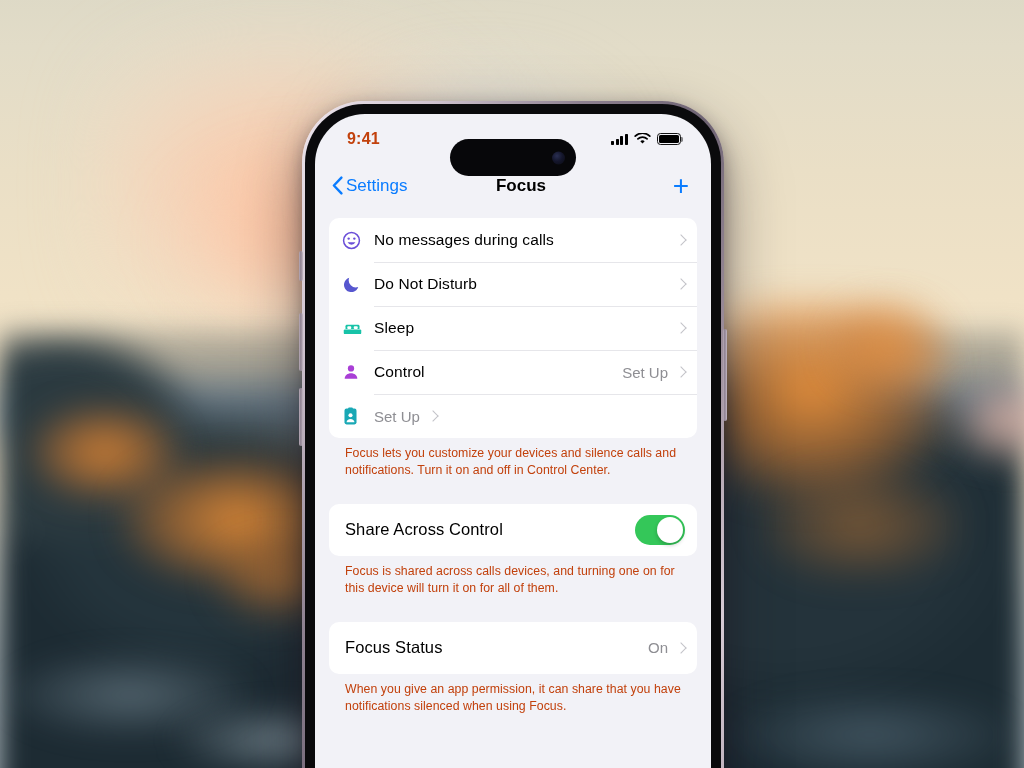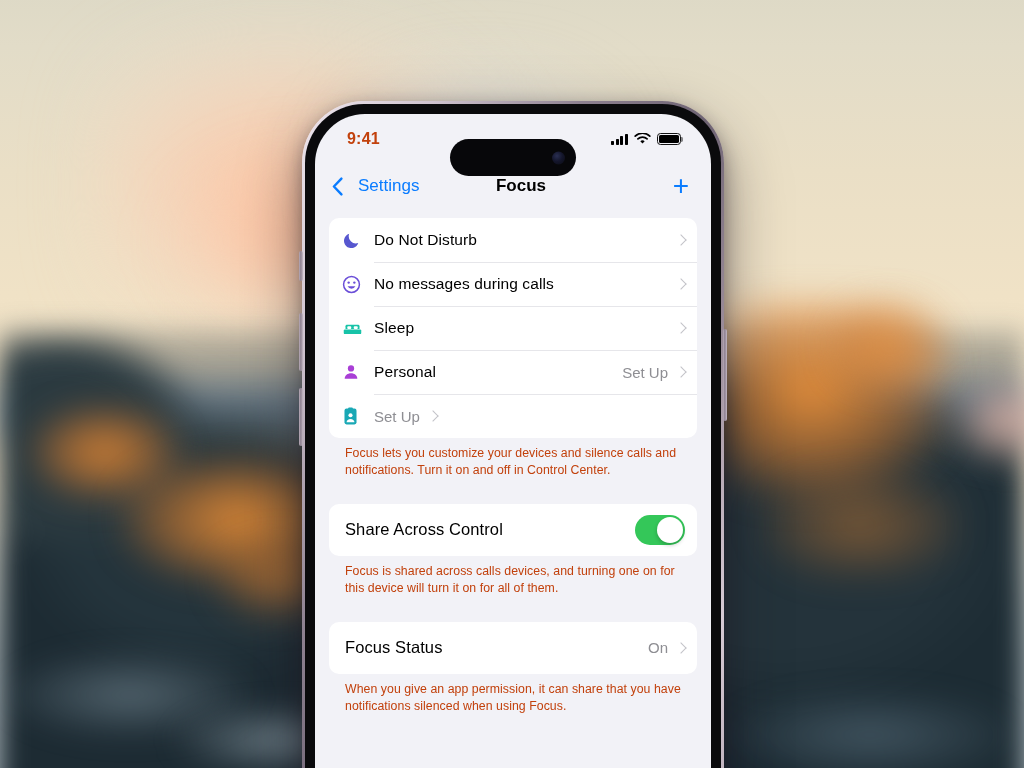--- a/index.html
+++ b/index.html
@@ -186,21 +186,21 @@
   }
   .batt span { display:block; height:100%; width:100%; background:#000; border-radius:1.6px; }
 
   
   #navbar {
     position:relative; z-index:7;
     height:44px; padding:0 22px 0 17px;
     display:flex; align-items:center; justify-content:space-between;
   }
   #nav-back {
-    display:flex; align-items:center; gap:15px;
+    display:flex; align-items:flex-start; gap:3px;
     color:#0a7cff; font-size:17px; cursor:pointer;
   }
   #nav-title {
     position:absolute; left:16px; right:0; text-align:center;
     font-size:17px; font-weight:bold; color:#000; pointer-events:none;
   }
   #nav-add { color:#0a7cff; font-size:28px; line-height:1; font-weight:300; cursor:pointer; }
 
   
   #content { padding:10px 14px 0; }
@@ -323,38 +323,38 @@
         <div id="nav-add">+</div>
       </div>
 
       <div id="content">
 
         <div class="card">
 
           <div class="row">
             <div class="row-icon">
               <svg width="19" height="19" viewBox="0 0 24 24">
-                <path d="M20.5 15.2A9 9 0 0 1 9.1 3.6a9.2 9.2 0 1 0 11.4 11.6z" fill="#5757cf"></path>
-              </svg>
-            </div>
-            <div class="row-label">Do Not Disturb</div>
-            <div class="row-value"></div>
-            <div class="chev"></div>
-          </div>
-
-          <div class="row">
-            <div class="row-icon">
-              <svg width="19" height="19" viewBox="0 0 24 24">
                 <circle cx="12" cy="12" r="10" fill="none" stroke="#6b4fd8" stroke-width="1.9"></circle>
                 <circle cx="8.4" cy="9.6" r="1.5" fill="#6b4fd8"></circle>
                 <circle cx="15.6" cy="9.6" r="1.5" fill="#6b4fd8"></circle>
                 <path d="M7 14.2a5.6 5.6 0 0 0 10 0z" fill="#6b4fd8"></path>
               </svg>
             </div>
             <div class="row-label">No messages during calls</div>
+            <div class="row-value"></div>
+            <div class="chev"></div>
+          </div>
+
+          <div class="row">
+            <div class="row-icon">
+              <svg width="19" height="19" viewBox="0 0 24 24">
+                <path d="M20.5 15.2A9 9 0 0 1 9.1 3.6a9.2 9.2 0 1 0 11.4 11.6z" fill="#5757cf"></path>
+              </svg>
+            </div>
+            <div class="row-label">Do Not Disturb</div>
             <div class="row-value"></div>
             <div class="chev"></div>
           </div>
 
           <div class="row">
             <div class="row-icon">
               <svg width="21" height="21" viewBox="0 0 24 24">
                 <rect x="2" y="13" width="20" height="5.4" rx="1.4" fill="#17c3a8"></rect>
                 <path d="M4 12.6V9.4a1.6 1.6 0 0 1 1.6-1.6h12.8A1.6 1.6 0 0 1 20 9.4v3.2z" fill="#17c3a8"></path>
                 <rect x="6" y="9.4" width="4.6" height="3.2" rx="1.1" fill="#ffffff"></rect>
@@ -366,21 +366,21 @@
             <div class="chev"></div>
           </div>
 
           <div class="row">
             <div class="row-icon">
               <svg width="18" height="18" viewBox="0 0 24 24">
                 <circle cx="12" cy="7.2" r="4.2" fill="#a93fd6"></circle>
                 <path d="M3.6 21c0-4.6 3.8-7.4 8.4-7.4s8.4 2.8 8.4 7.4z" fill="#a93fd6"></path>
               </svg>
             </div>
-            <div class="row-label">Personal</div>
+            <div class="row-label">Control</div>
             <div class="row-value">Set Up</div>
             <div class="chev"></div>
           </div>
 
           <div class="row">
             <div class="row-icon">
               <svg width="17" height="19" viewBox="0 0 20 24">
                 <rect x="2.4" y="2" width="15.2" height="20" rx="2.6" fill="#19a8b5"></rect>
                 <rect x="7" y="0.6" width="6" height="3.4" rx="1.3" fill="#19a8b5"></rect>
                 <circle cx="10" cy="10.4" r="2.6" fill="#ffffff"></circle>

